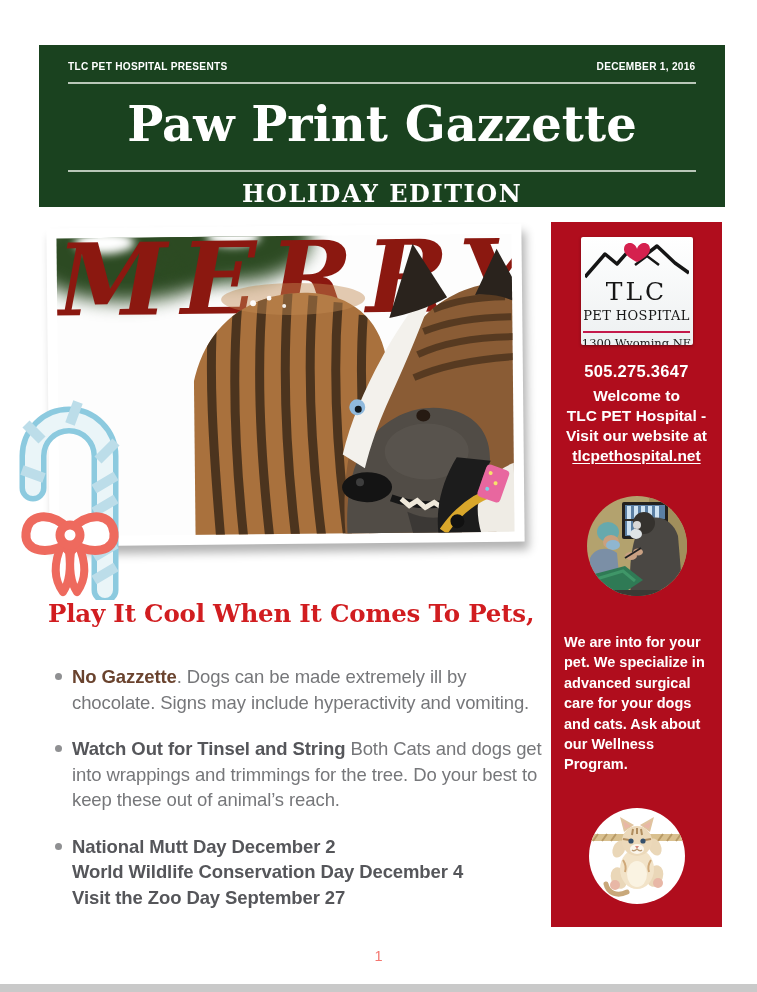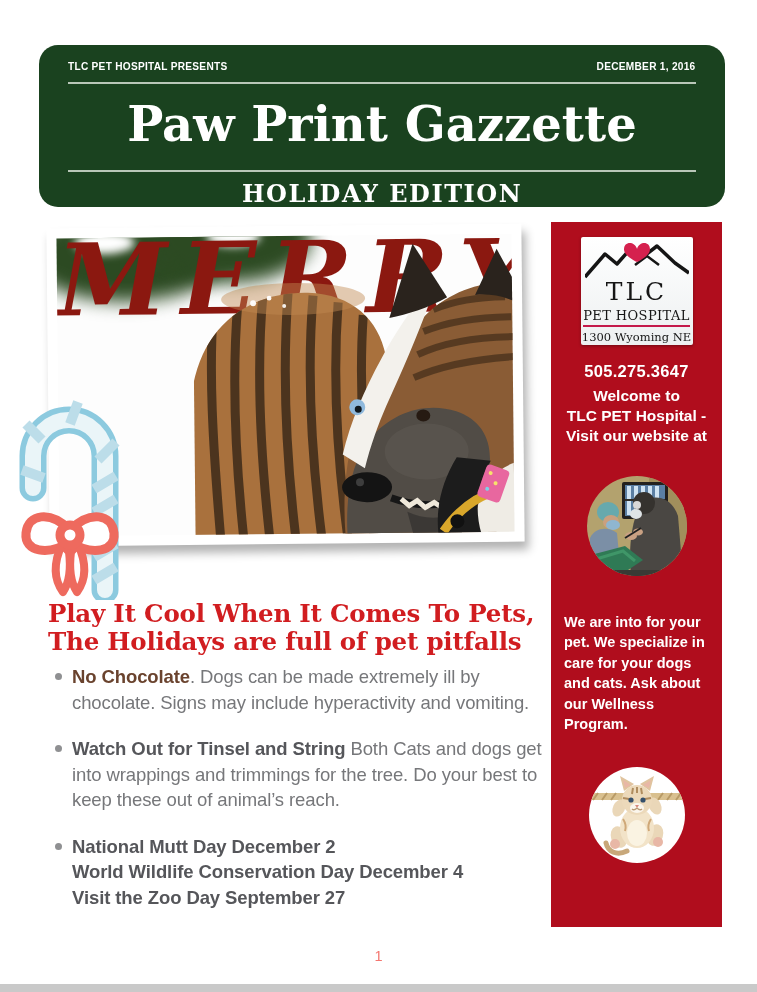--- a/index.html
+++ b/index.html
@@ -1,21 +1,21 @@
 <!DOCTYPE html>
 <html style="--header-green: #1a421f; --rule-light: #c7d2c6; --sidebar-red: #b00d1d; --heading-red: #d11d20; --merry-red: #8b1810; --body-gray: #76777a; --bold-gray: #55565a; --bold-brown: #6a432e; --page-num-coral: #f4766f; --candy-blue: #8ccadf; --candy-stripe: #bcdde9; --bow-coral: #ee6a5e; --logo-heart: #d5214e;"><head>
 <meta charset="utf-8">
 <style>
   html,body{margin:0;padding:0;background:#ffffff;}
   .page{position:relative;width:757px;height:992px;background:#ffffff;overflow:hidden;
         font-family:"Liberation Sans",sans-serif;}
 
   
   .masthead{position:absolute;left:39px;top:45px;width:686px;height:162px;
-            background:var(--header-green);color:#fff;border-radius:19px;}
+            background:var(--header-green);color:#fff;}
   .kicker-row{position:absolute;top:15px;left:29px;right:29px;display:flex;
               justify-content:space-between;font-size:11px;font-weight:bold;
               letter-spacing:.3px;}
   .kicker-left{transform:scaleX(.92);transform-origin:left center;}
   .kicker-right{transform:scaleX(.92);transform-origin:right center;}
   .mast-rule{position:absolute;left:29px;right:29px;height:2px;background:var(--rule-light);opacity:.92;}
   .rule1{top:37px;} .rule2{top:125px;}
   .mast-title{position:absolute;top:49px;width:100%;text-align:center;
               font-family:"DejaVu Serif",serif;font-weight:bold;font-size:48px;line-height:60px;}
   .mast-edition{position:absolute;top:134px;width:100%;text-align:center;
@@ -54,21 +54,21 @@
 
   
   .sidebar{position:absolute;left:551px;top:222px;width:171px;height:705px;
            background:var(--sidebar-red);color:#fff;text-align:center;}
   .logo-card{width:112px;height:108px;margin:15px auto 0;background:linear-gradient(#ffffff,#edf0f1);
              border-radius:2px;box-shadow:0 1px 3px rgba(0,0,0,.35);overflow:hidden;
              color:#161616;font-family:"DejaVu Serif",serif;}
   .logo-mountains{display:block;margin:4px auto 0;}
   .logo-title{font-size:25px;letter-spacing:3px;line-height:26px;margin-top:-2px;}
   .logo-sub{display:inline-block;font-size:13px;letter-spacing:.4px;line-height:15px;
-            padding-bottom:2px;border-bottom:2.5px solid #c4194a;}
+            padding-bottom:8px;border-bottom:2.5px solid #c4194a;}
   .logo-addr{font-size:11.5px;margin-top:3px;}
   .phone{margin-top:17px;font-size:16.5px;font-weight:bold;letter-spacing:.3px;}
   .welcome{margin-top:5px;font-size:15.5px;font-weight:bold;line-height:20px;}
   .welcome .sb-line{font-size:15.5px;}
   .website{display:inline-block;margin-top:0px;font-size:15.5px;font-weight:bold;line-height:20px;
            color:#fff;text-decoration:underline;text-underline-offset:2px;cursor:pointer;}
   .round-photo{border-radius:50%;overflow:hidden;display:block;}
   .surgery{width:100px;height:100px;margin:30px auto 0;}
   .blurb{margin:36px 4px 0 13px;text-align:left;font-size:14.5px;font-weight:bold;line-height:20.4px;}
   .kitten{width:96px;height:96px;margin:33px auto 0;}
@@ -185,24 +185,23 @@
       <path d="M62,136 C42,116 20,120 18,139 C16,158 40,162 62,148 Z" stroke-width="9"></path>
       <path d="M62,136 C82,116 104,120 106,139 C108,158 84,162 62,148 Z" stroke-width="9"></path>
       <path d="M54,150 C45,170 46,186 55,198 C61,189 63,174 61,158 Z" stroke-width="8"></path>
       <path d="M70,150 C79,170 78,186 69,198 C63,189 61,174 63,158 Z" stroke-width="8"></path>
       <circle cx="62" cy="141" r="10" stroke-width="9"></circle>
     </g>
   </svg>
 
   <div class="article-heading">
     <div>Play It Cool When It Comes To Pets,</div>
-    <div>The Holidays are full of pet pitfalls</div>
   </div>
   <ul class="bullets" id="bullet-list">
-      <li><span class="seg-bold-brown">No Chocolate</span><span class="seg-normal">. Dogs can be made extremely ill by chocolate. Signs may include hyperactivity and vomiting.</span></li>
+      <li><span class="seg-bold-brown">No Gazzette</span><span class="seg-normal">. Dogs can be made extremely ill by chocolate. Signs may include hyperactivity and vomiting.</span></li>
       <li><span class="seg-bold">Watch Out for Tinsel and String</span><span class="seg-normal"> Both Cats and dogs get into wrappings and trimmings for the tree. Do your best to keep these out of animal’s reach.</span></li>
       <li>
         <div class="seg-bold">National Mutt Day December 2</div>
         <div class="seg-bold">World Wildlife Conservation Day December 4</div>
         <div class="seg-bold">Visit the Zoo Day September 27</div>
       </li>
     </ul>
 
   <div class="sidebar">
     <div class="logo-card">
@@ -215,20 +214,21 @@
       <div><span class="logo-sub">PET HOSPITAL</span></div>
       <div class="logo-addr">1300 Wyoming NE</div>
     </div>
 
     <div class="phone">505.275.3647</div>
     <div class="welcome">
         <div class="sb-line">Welcome to</div>
         <div class="sb-line">TLC PET Hospital -</div>
         <div class="sb-line">Visit our website at</div>
       </div>
+    <div><span class="website">tlcpethospital.net</span></div>
 
     <span class="round-photo surgery">
       <svg width="100" height="100" viewBox="0 0 100 100">
         <rect width="100" height="100" fill="#b3a26e"></rect>
         <rect x="62" y="0" width="38" height="100" fill="#a18f5c"></rect>
         <rect x="35" y="6" width="46" height="37" rx="2" fill="#23211e"></rect>
         <rect x="38" y="9" width="40" height="31" fill="#5b7fa3"></rect>
         <g fill="#cfe3f2">
           <rect x="40" y="10" width="4" height="29"></rect>
             <rect x="47" y="10" width="4" height="29"></rect>
@@ -253,20 +253,21 @@
 
         <path d="M0,80 L38,70 L56,84 L32,100 L0,100 Z" fill="#2f7a55"></path>
         <path d="M6,84 L36,75 L48,85" stroke="#3f9668" stroke-width="3" fill="none"></path>
         <rect x="0" y="94" width="100" height="6" fill="#3a3a35"></rect>
       </svg>
     </span>
 
     <div class="blurb">
         <div class="sb-line">We are into for your</div>
         <div class="sb-line">pet. We specialize in</div>
+        <div class="sb-line">advanced surgical</div>
         <div class="sb-line">care for your dogs</div>
         <div class="sb-line">and cats. Ask about</div>
         <div class="sb-line">our Wellness Program.</div>
       </div>
 
     <span class="round-photo kitten">
       <svg width="96" height="96" viewBox="0 0 96 96">
         <rect width="96" height="96" fill="#ffffff"></rect>
         <rect x="0" y="26" width="96" height="7" fill="#d9c08f"></rect>
         <g stroke="#b89a66" stroke-width="2">

